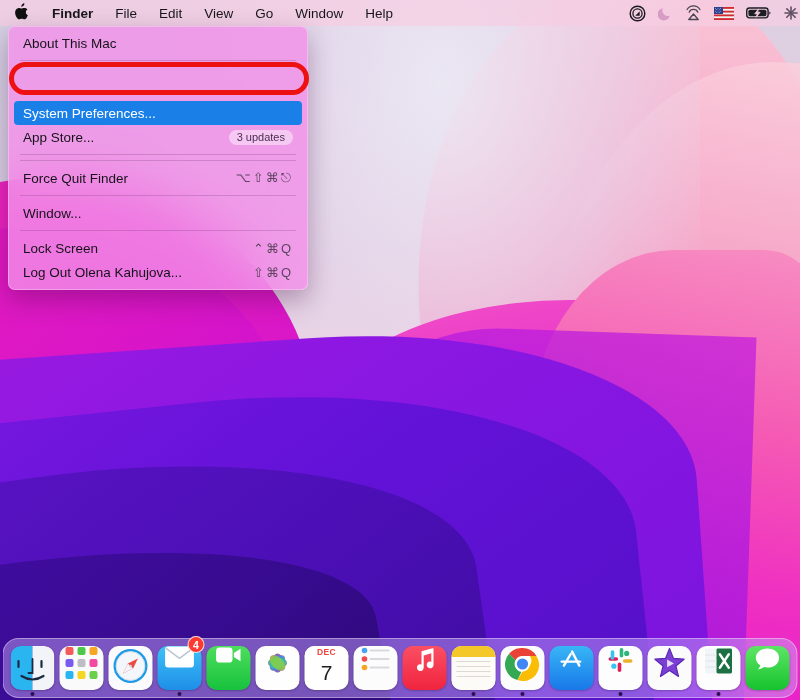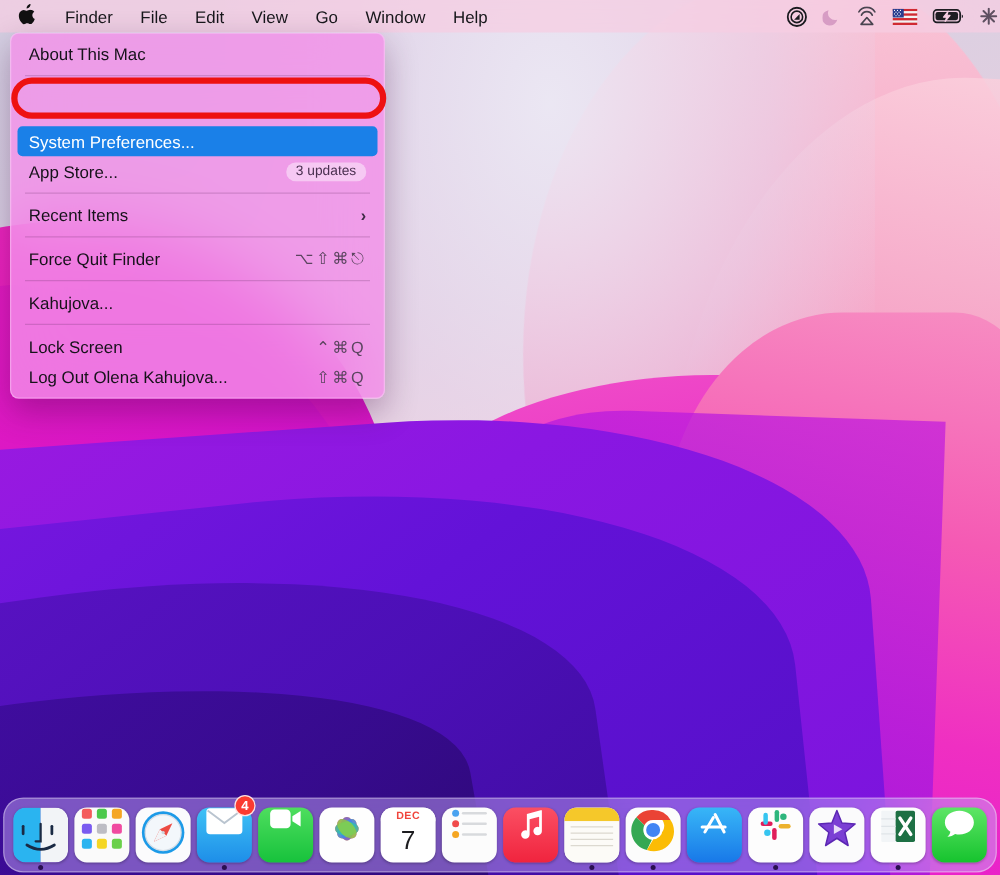--- a/index.html
+++ b/index.html
@@ -114,21 +114,21 @@
     padding:0 6px 0 0;
     z-index:40;
     font-size:13px; color:#1b1b1f;
   }
   #menubar-left { display:flex; align-items:center; height:100%; }
   .mb-item {
     padding:0 11px; height:100%;
     display:flex; align-items:center;
     white-space:nowrap; font-size:13.5px; color:#17171b;
   }
-  .mb-item.bold { font-weight:normal; }
+  .mb-item.bold { font-weight:bold; }
   .mb-item.apple { padding:0 13px 0 14px; }
   #menubar-right { margin-left:auto; display:flex; align-items:center; gap:12px; padding-right:2px; }
   .mb-icon { display:flex; align-items:center; justify-content:center; height:26px; }
 
   
   .apple-glyph { font-size:16px; line-height:1; color:#111; }
 
   
   #apple-menu {
     position:absolute; left:8px; top:26px; width:300px;
@@ -348,40 +348,34 @@
 
     <div class="menu-row">
       <span class="label">App Store...</span>
       <span class="right">
         <span class="badge">3 updates</span>
       </span>
     </div>
 
     <div class="menu-sep"></div>
 
-    <div class="menu-row">
-      <span class="label">Recent Items</span>
-      <span class="right">
-        <span class="chev">›</span>
-      </span>
-    </div>
 
     <div class="menu-sep"></div>
 
     <div class="menu-row">
       <span class="label">Force Quit Finder</span>
       <span class="right">
         <span class="shortcut">⌥⇧⌘⎋</span>
       </span>
     </div>
 
     <div class="menu-sep"></div>
 
     <div class="menu-row">
-      <span class="label">Kahujova...</span>
+      <span class="label">Window...</span>
     </div>
 
     <div class="menu-sep"></div>
 
     <div class="menu-row">
       <span class="label">Lock Screen</span>
       <span class="right">
         <span class="shortcut">⌃⌘Q</span>
       </span>
     </div>

